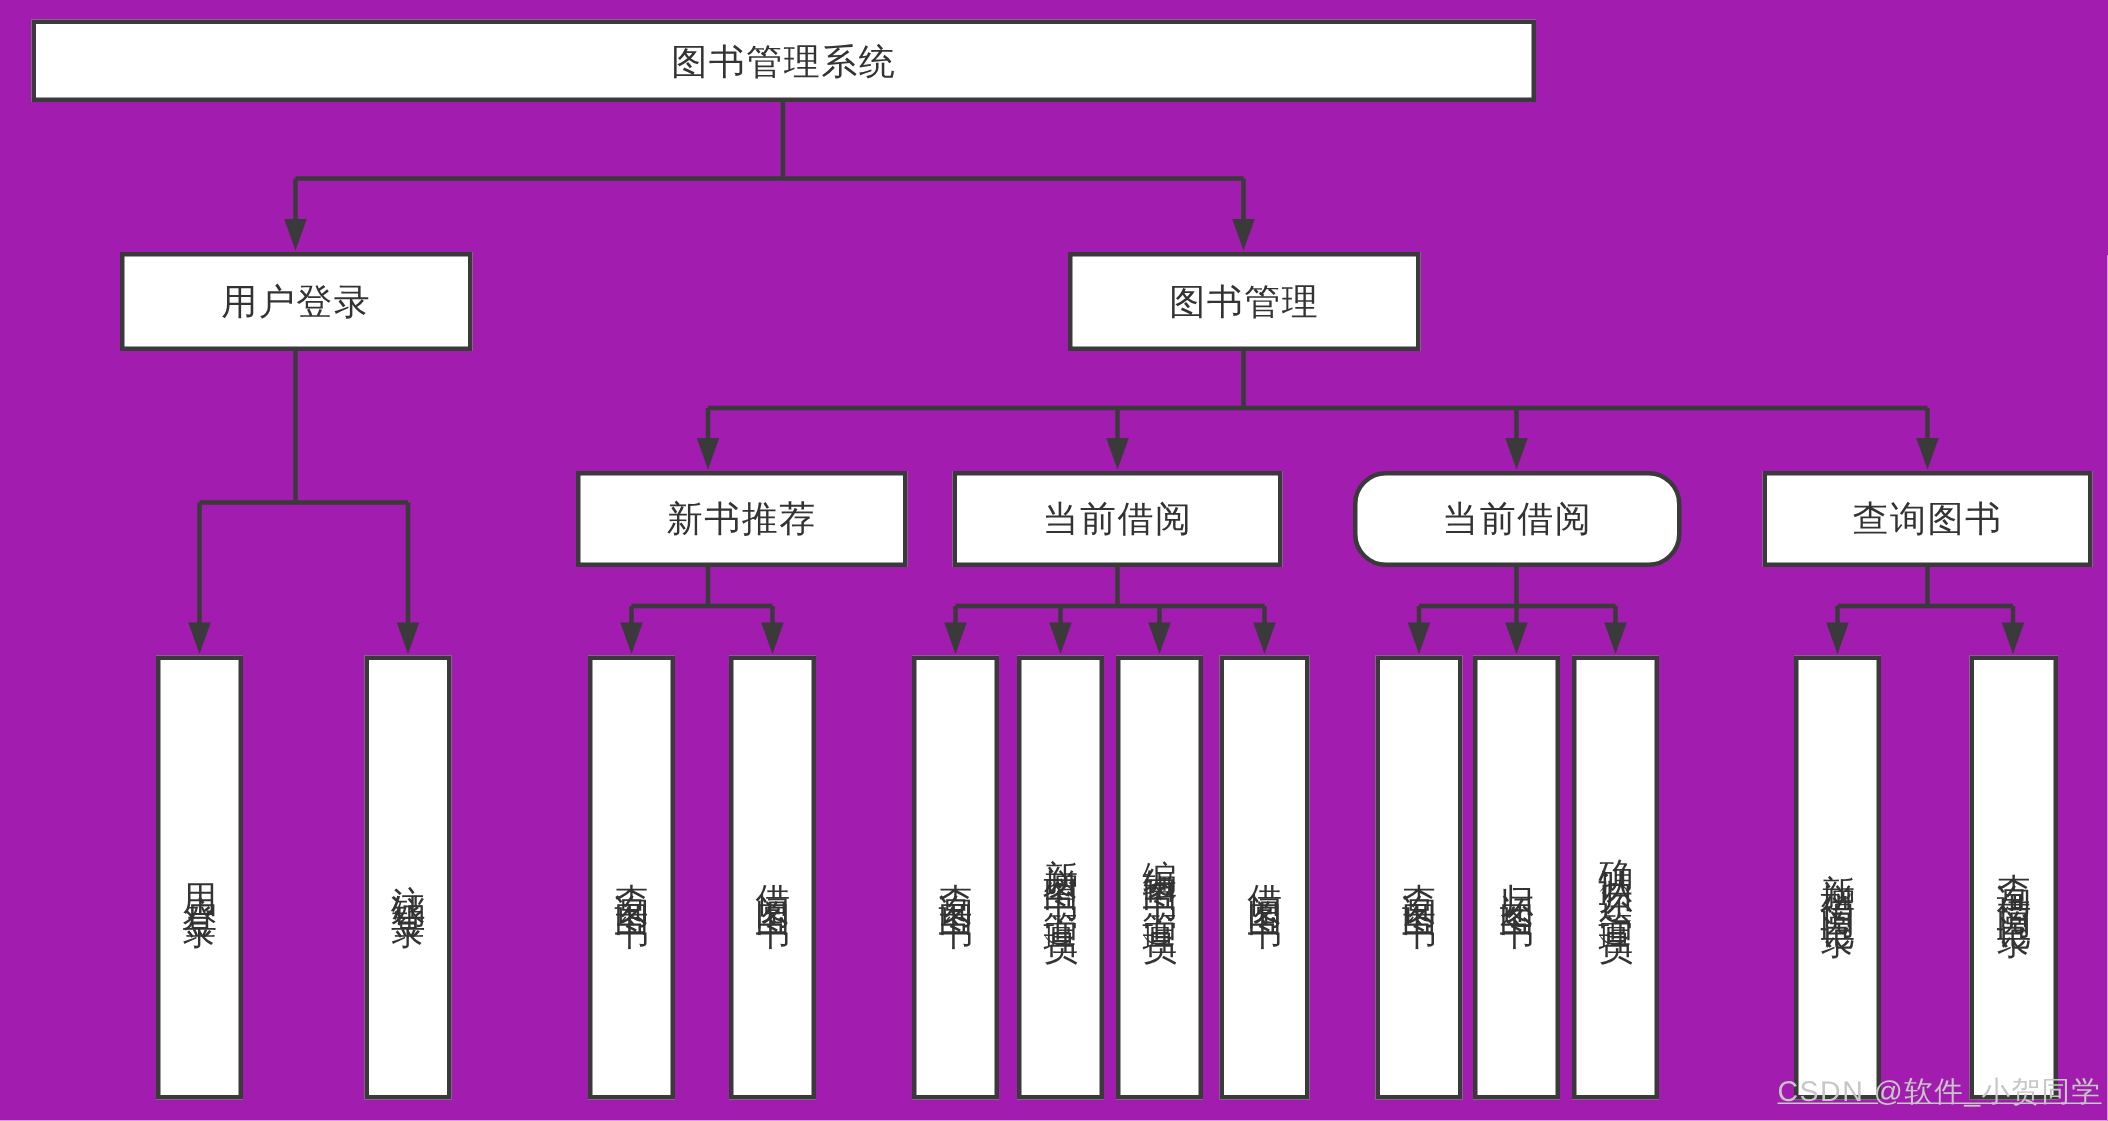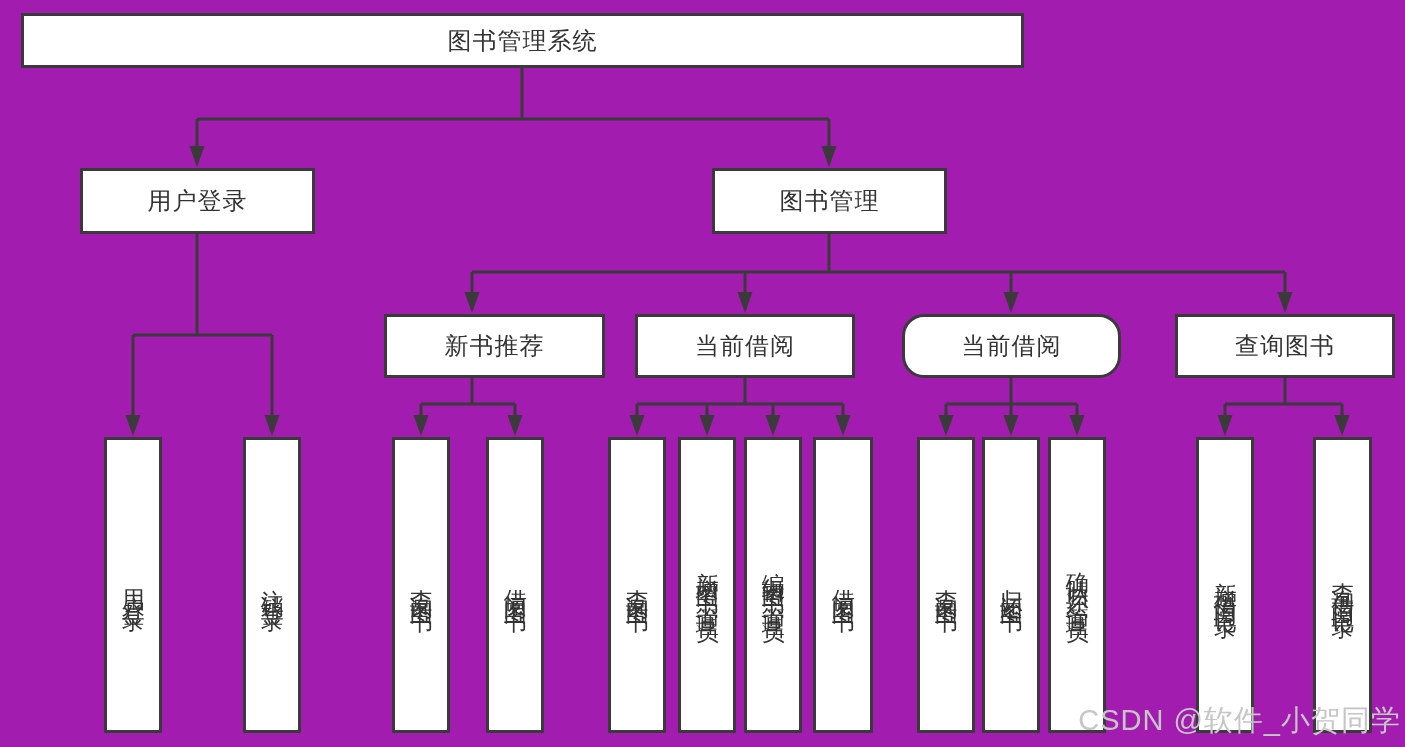--- a/index.html
+++ b/index.html
@@ -42,25 +42,26 @@
     text-orientation: mixed;
     font-size: 23px;
     letter-spacing: 7px;
     line-height: 1.1;
     padding: 6px 0;
   }
   .watermark {
     position: absolute;
     right: 4px;
     bottom: 6px;
-    font-size: 29px;
+    font-size: 19px;
     letter-spacing: 1px;
     color: #c6c6c6;
     z-index: 5;
     white-space: nowrap;
+    text-decoration: underline;
   }
 </style>
 </head>
 <body>
 
 <div class="canvas">
 
   <svg class="wires" viewBox="0 0 1405 747" xmlns="http://www.w3.org/2000/svg">
     <g stroke="#3a3a3a" stroke-width="3" fill="none">
       <path d="M522 68 V119 M197 119 H829 M197 119 V149 M829 119 V149"></path>

